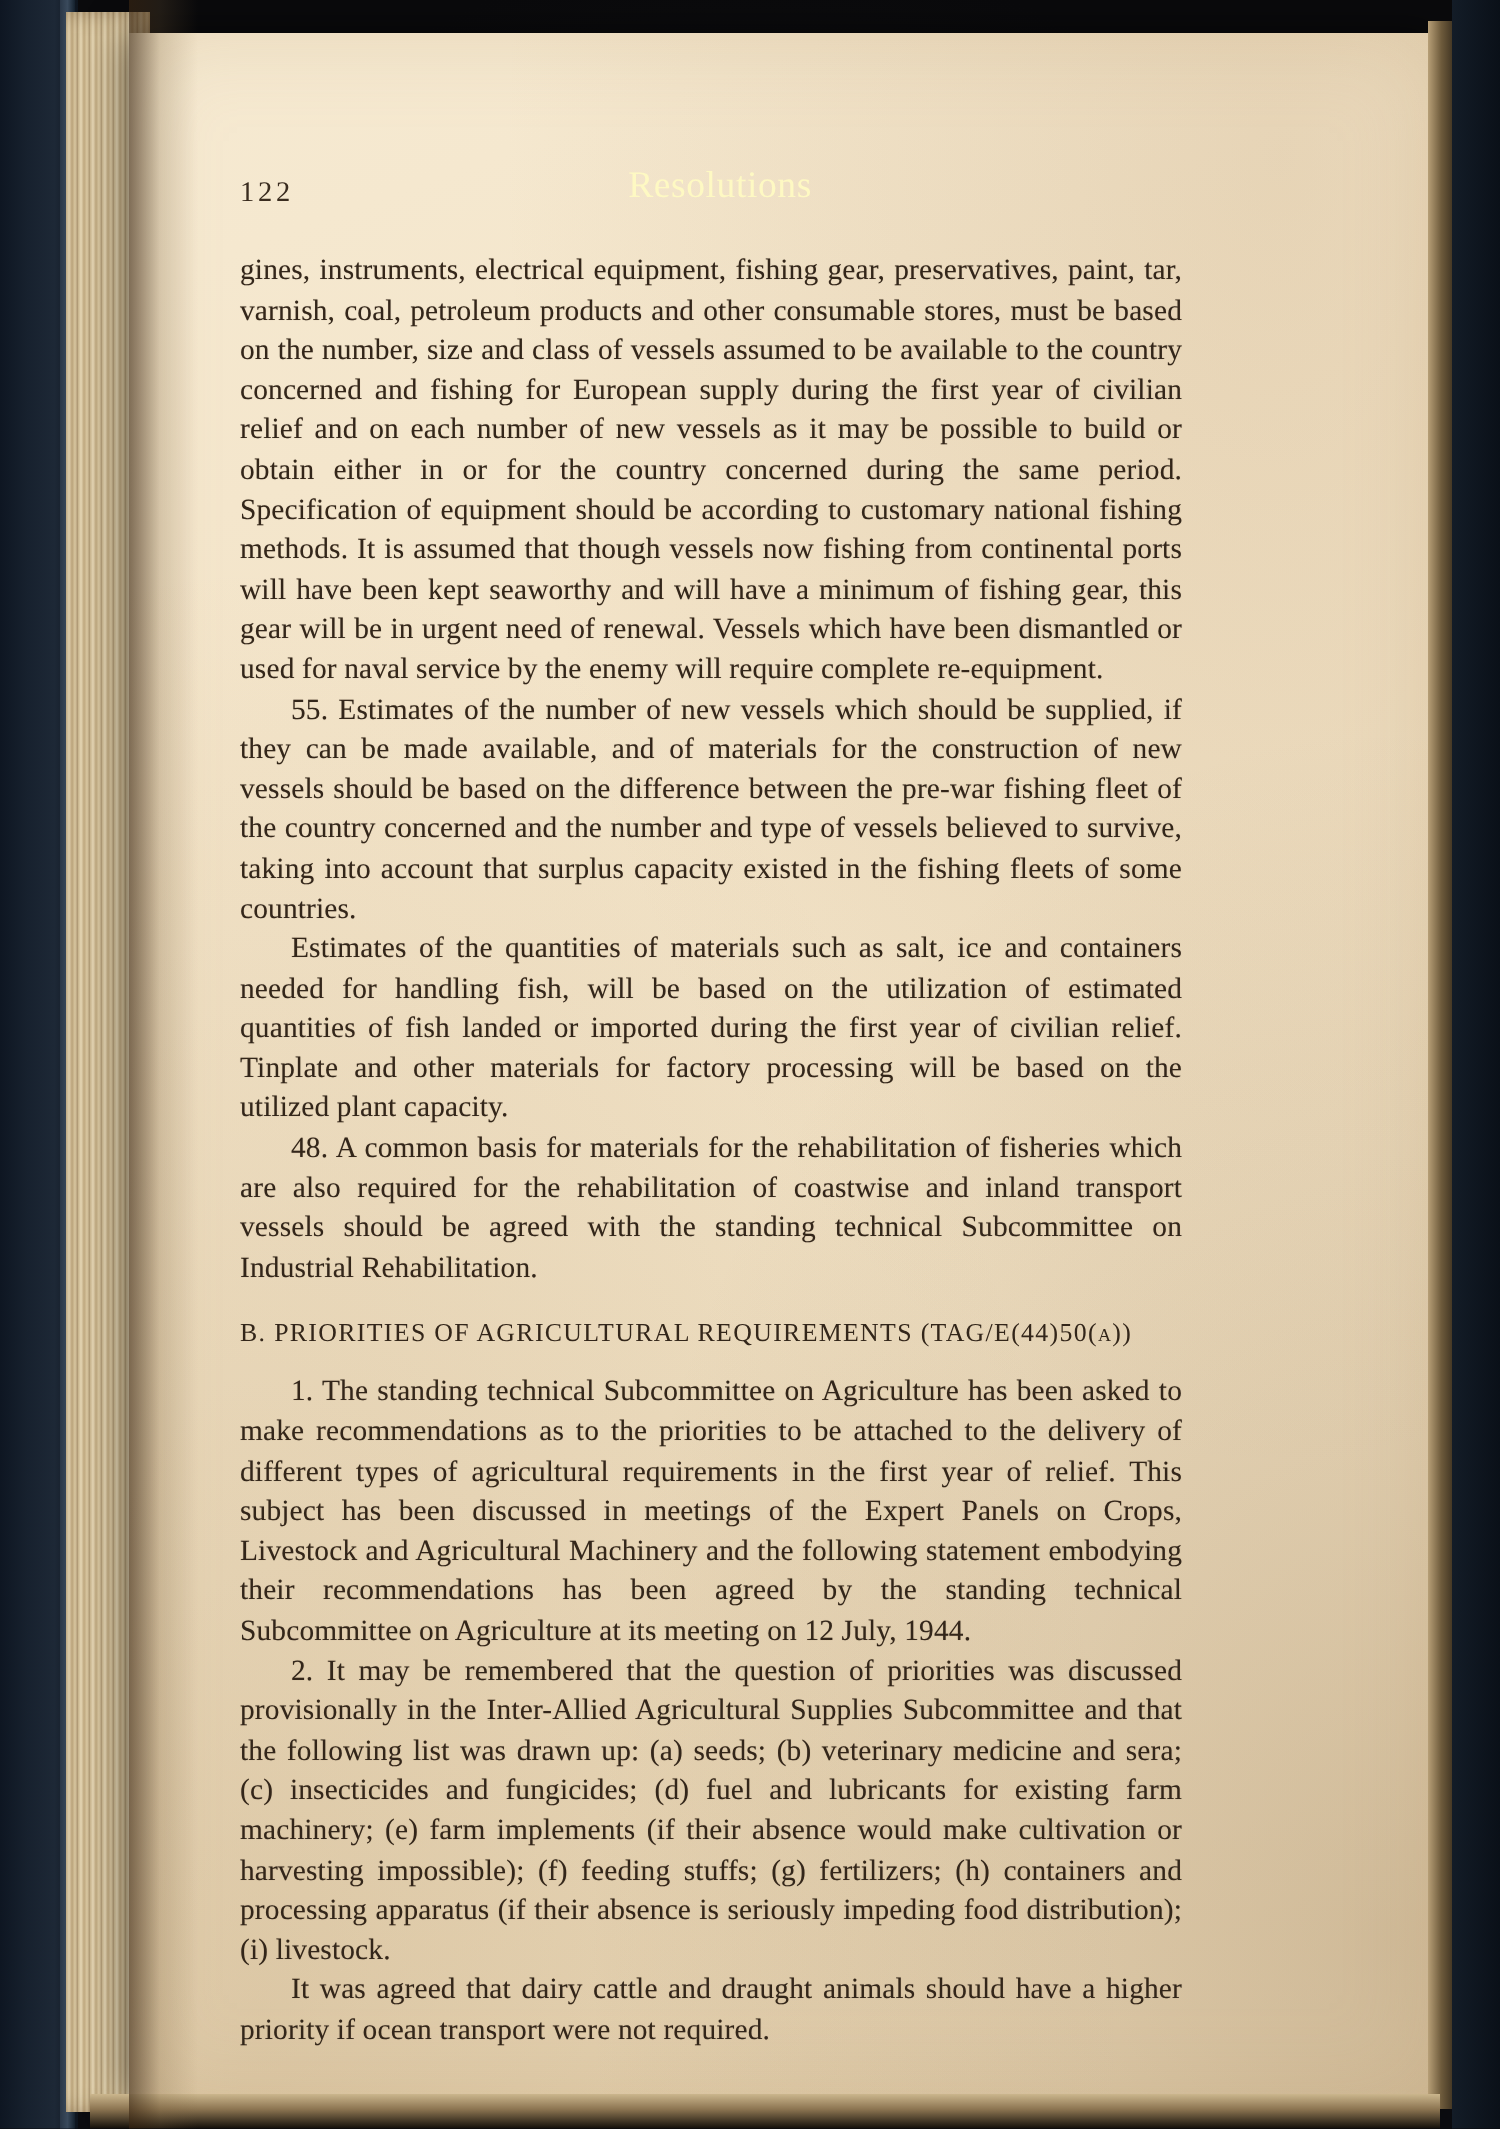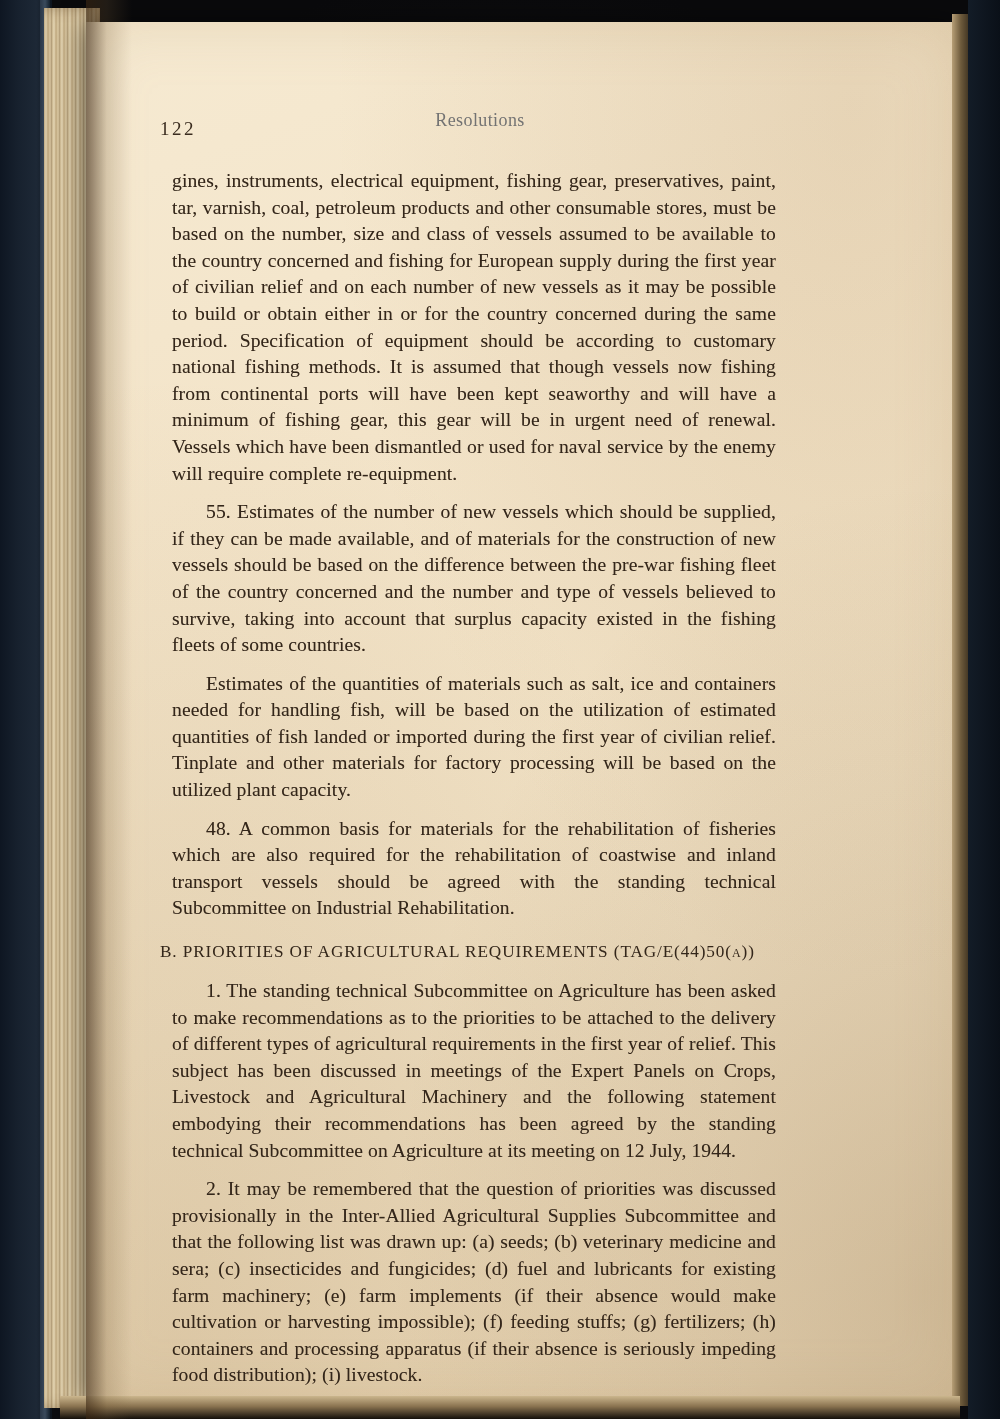--- a/index.html
+++ b/index.html
@@ -150,27 +150,27 @@
     font-size: 19px;
     letter-spacing: 2.5px;
     color: #3a2c1f;
   }
   .running-head {
     position: absolute;
     left: 12px;
     right: 0;
     top: 0;
     text-align: center;
-    font-size: 18px;
-    color: #737373;
+    font-size: 25px;
+    color: #fef9c3;
     letter-spacing: 0.4px;
   }
 
   p.body {
-    margin: 12px;
+    margin: 0;
     font-size: 19.6px;
     line-height: 26.6px;
     text-align: justify;
     text-justify: inter-word;
     color: #33261a;
     letter-spacing: 0.1px;
     text-shadow: 0 0 0.6px rgba(60,40,20,0.28);
   }
   p.indent { text-indent: 34px; }
 
@@ -207,15 +207,16 @@
 
     <p class="body">gines, instruments, electrical equipment, fishing gear, preservatives, paint, tar, varnish, coal, petroleum products and other consumable stores, must be based on the number, size and class of vessels assumed to be available to the country concerned and fishing for European supply during the first year of civilian relief and on each number of new vessels as it may be possible to build or obtain either in or for the country concerned during the same period. Specification of equipment should be according to customary national fishing methods. It is assumed that though vessels now fishing from continental ports will have been kept seaworthy and will have a minimum of fishing gear, this gear will be in urgent need of renewal. Vessels which have been dismantled or used for naval service by the enemy will require complete re-equipment.</p>
     <p class="body indent">55. Estimates of the number of new vessels which should be supplied, if they can be made available, and of materials for the construction of new vessels should be based on the difference between the pre-war fishing fleet of the country concerned and the number and type of vessels believed to survive, taking into account that surplus capacity existed in the fishing fleets of some countries.</p>
     <p class="body indent">Estimates of the quantities of materials such as salt, ice and containers needed for handling fish, will be based on the utilization of estimated quantities of fish landed or imported during the first year of civilian relief. Tinplate and other materials for factory processing will be based on the utilized plant capacity.</p>
     <p class="body indent">48. A common basis for materials for the rehabilitation of fisheries which are also required for the rehabilitation of coastwise and inland transport vessels should be agreed with the standing technical Subcommittee on Industrial Rehabilitation.</p>
 
     <div class="section-head">B. PRIORITIES OF AGRICULTURAL REQUIREMENTS  (TAG/E(44)50(a))</div>
 
     <p class="body indent">1. The standing technical Subcommittee on Agriculture has been asked to make recommendations as to the priorities to be attached to the delivery of different types of agricultural requirements in the first year of relief. This subject has been discussed in meetings of the Expert Panels on Crops, Livestock and Agricultural Machinery and the following statement embodying their recommendations has been agreed by the standing technical Subcommittee on Agriculture at its meeting on 12 July, 1944.</p>
     <p class="body indent">2. It may be remembered that the question of priorities was discussed provisionally in the Inter-Allied Agricultural Supplies Subcommittee and that the following list was drawn up: (a) seeds; (b) veterinary medicine and sera; (c) insecticides and fungicides; (d) fuel and lubricants for existing farm machinery; (e) farm implements (if their absence would make cultivation or harvesting impossible); (f) feeding stuffs; (g) fertilizers; (h) containers and processing apparatus (if their absence is seriously impeding food distribution); (i) livestock.</p>
+    <p class="body indent">It was agreed that dairy cattle and draught animals should have a higher priority if ocean transport were not required.</p>
 
   </div>
 </div>
 
 </body></html>

